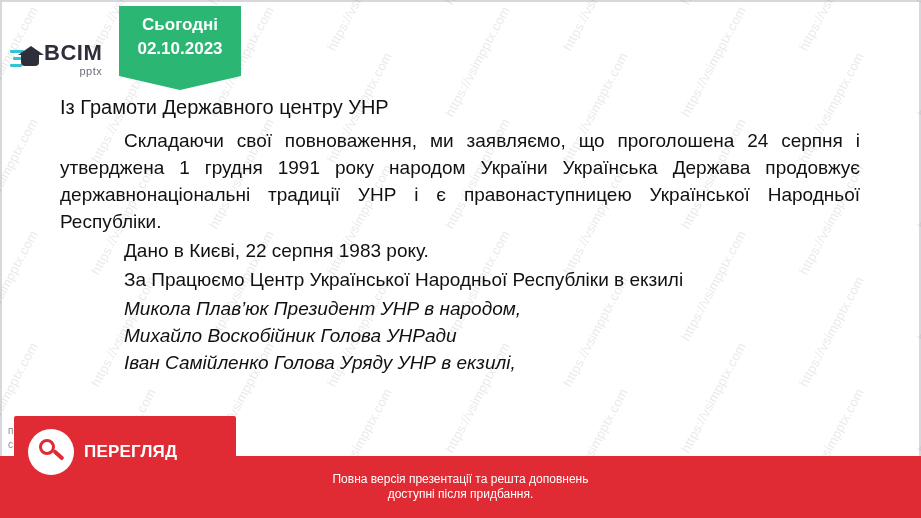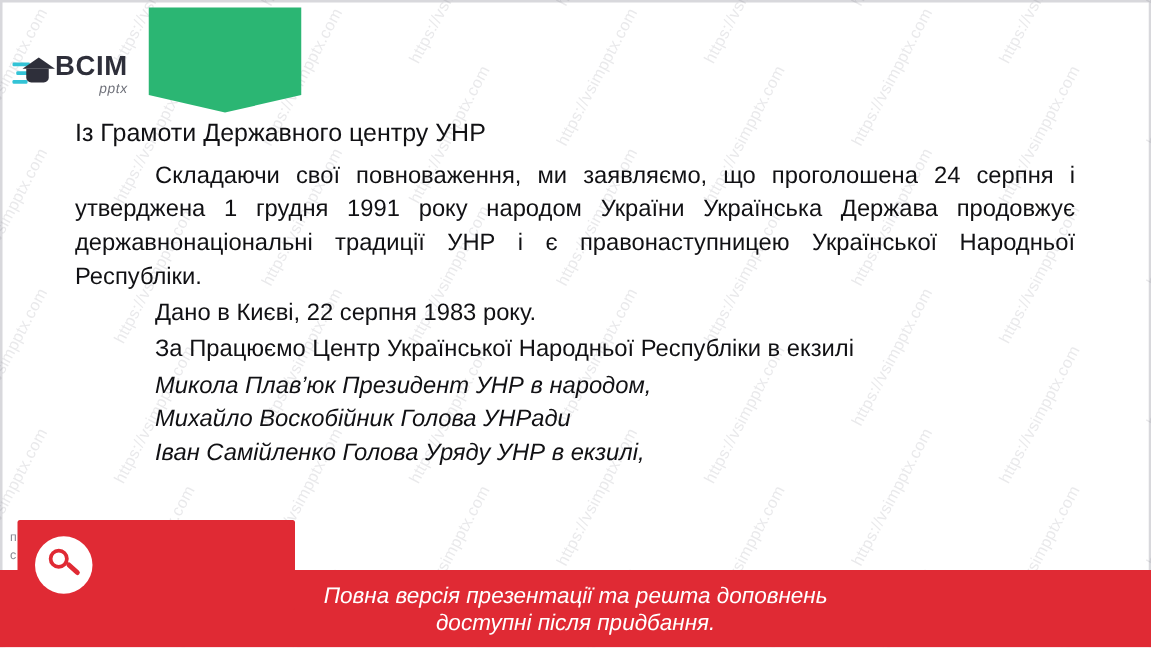--- a/index.html
+++ b/index.html
@@ -88,21 +88,21 @@
     background: #2e2f3a;
     border-radius: 0 0 4px 4px;
   }
   #logo-text { line-height: 1; }
   #logo-name {
     font-size: 22px; font-weight: bold; color: #2e2f3a;
     letter-spacing: .5px;
   }
   #logo-sub {
     font-size: 11px; color: #6e7079; letter-spacing: .5px;
-    margin-top: 2px; text-align: right; font-style: italic;
+    margin-top: 2px; text-align: right;
   }
   
   #today-badge {
     position: absolute;
     left: 119px; top: 6px;
     width: 122px; height: 70px;
     background: #2bb673;
     z-index: 10;
     color: #ffffff;
     text-align: center;
@@ -190,22 +190,21 @@
     left: 0; bottom: 0;
     width: 921px; height: 62px;
     background: #e02a34;
     z-index: 11;
     display: flex; flex-direction: column;
     align-items: center; justify-content: center;
     text-align: center;
   }
   #bottom-banner div {
     color: #ffffff;
-    font-size: 18px;
-    font-style: italic;
+    font-size: 12px;
     line-height: 1.25;
   }
   
   #faded-left {
     position: absolute;
     left: 8px; top: 424px;
     width: 60px;
     font-size: 10px;
     color: #8a8a93;
     z-index: 7;
@@ -286,20 +285,22 @@
       <span id="logo-cap"></span>
       <span id="logo-cap-body"></span>
     </div>
     <div id="logo-text">
       <div id="logo-name">BCIM</div>
       <div id="logo-sub">pptx</div>
     </div>
   </div>
 
   <div id="today-badge">
+    <div id="today-label">Сьогодні</div>
+    <div id="today-date">02.10.2023</div>
   </div>
 
 
   <div id="doc">
     <div id="doc-title">Із Грамоти Державного центру УНР</div>
     <div class="para indent">Складаючи свої повноваження, ми заявляємо, що проголошена 24 серпня і утверджена 1 грудня 1991 року народом України Українська Держава продовжує державнонаціональні традиції УНР і є правонаступницею Української Народньої Республіки.</div>
     <div class="para indent">Дано в Києві, 22 серпня 1983 року.</div>
     <div class="para indent">За Працюємо Центр Української Народньої Республіки в екзилі</div>
     <div class="sign">Микола Плав’юк Президент УНР в народом,</div>
     <div class="sign">Михайло Воскобійник Голова УНРади</div>
@@ -310,20 +311,21 @@
     <div>п</div>
     <div>с</div>
   </div>
 
   <div id="preview-stamp">
     <div id="preview-circle">
       <span class="glass"></span>
         <span class="handle"></span>
     </div>
     <div id="preview-text">
+      <div>ПЕРЕГЛЯД</div>
     </div>
   </div>
 
   <div id="bottom-banner">
     <div>Повна версія презентації та решта доповнень</div>
     <div>доступні після придбання.</div>
   </div>
 
 </div>
 

